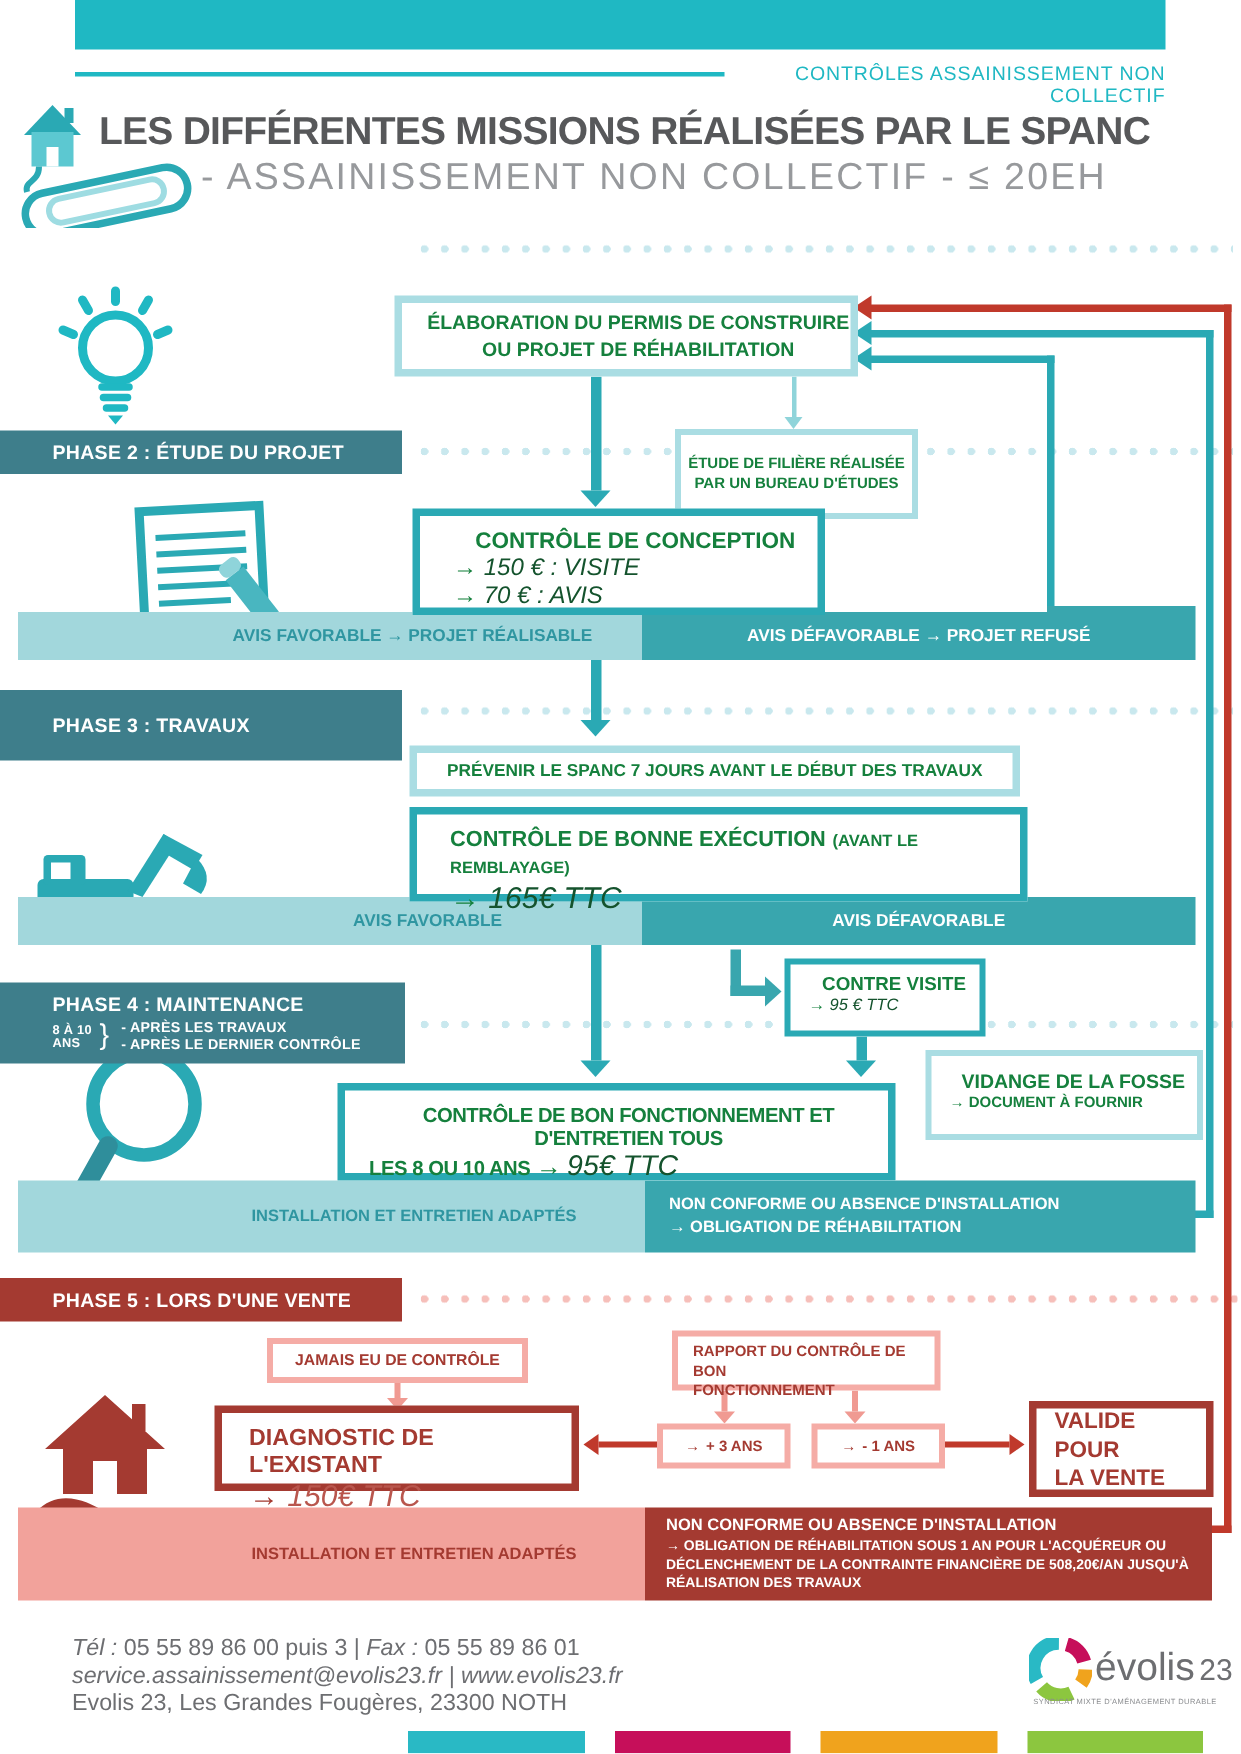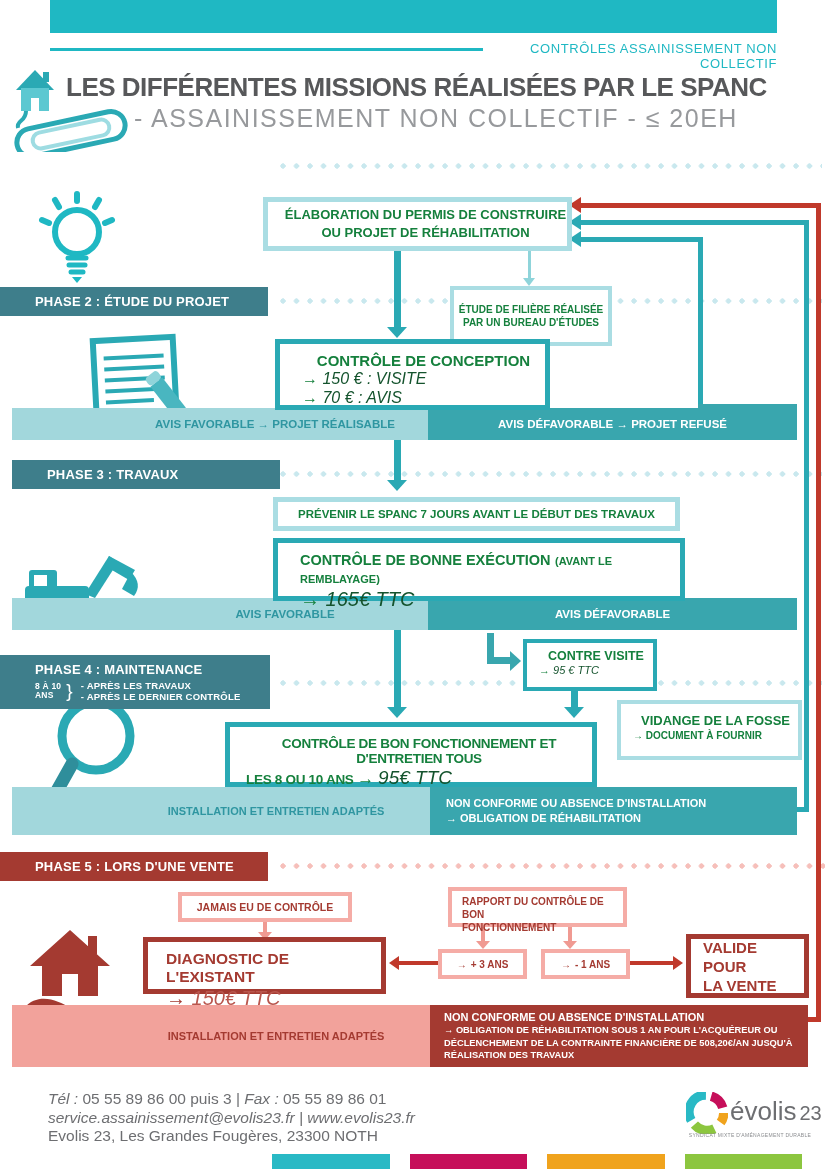--- a/index.html
+++ b/index.html
@@ -63,21 +63,21 @@
   <div class="b" style="left:66px;top:104px;width:740px;height:30px;color:#97999c;font-size:25px;
               font-weight:300;letter-spacing:1.5px;text-align:center;white-space:nowrap;">- ASSAINISSEMENT NON COLLECTIF - ≤ 20EH</div>
 
   <div class="b dotline" style="left:280px;top:163px;width:542px;"></div>
 
   <div class="b phaseband" style="left:0;top:287px;width:268px;height:29px;">
     <span>PHASE 2 : ÉTUDE DU PROJET</span>
   </div>
   <div class="b dotline" style="left:280px;top:298px;width:542px;"></div>
 
-  <div class="b phaseband" style="left:12px;top:460px;width:268px;height:29px;">
+  <div class="b phaseband" style="left:0;top:460px;width:268px;height:47px;">
     <span>PHASE 3 : TRAVAUX</span>
   </div>
   <div class="b dotline" style="left:280px;top:471px;width:542px;"></div>
 
   <div class="b phaseband" style="left:0;top:655px;width:270px;height:54px;flex-direction:column;align-items:flex-start;justify-content:center;padding-left:0;">
     <span style="padding-left:35px;font-size:13px;">PHASE 4 : MAINTENANCE</span>
     <span style="display:flex;align-items:center;padding-left:35px;margin-top:3px;">
       <span style="font-size:8.5px;line-height:9.5px;text-align:left;">
         <span style="display:block;">8 À 10</span>
         <span style="display:block;">ANS</span>

